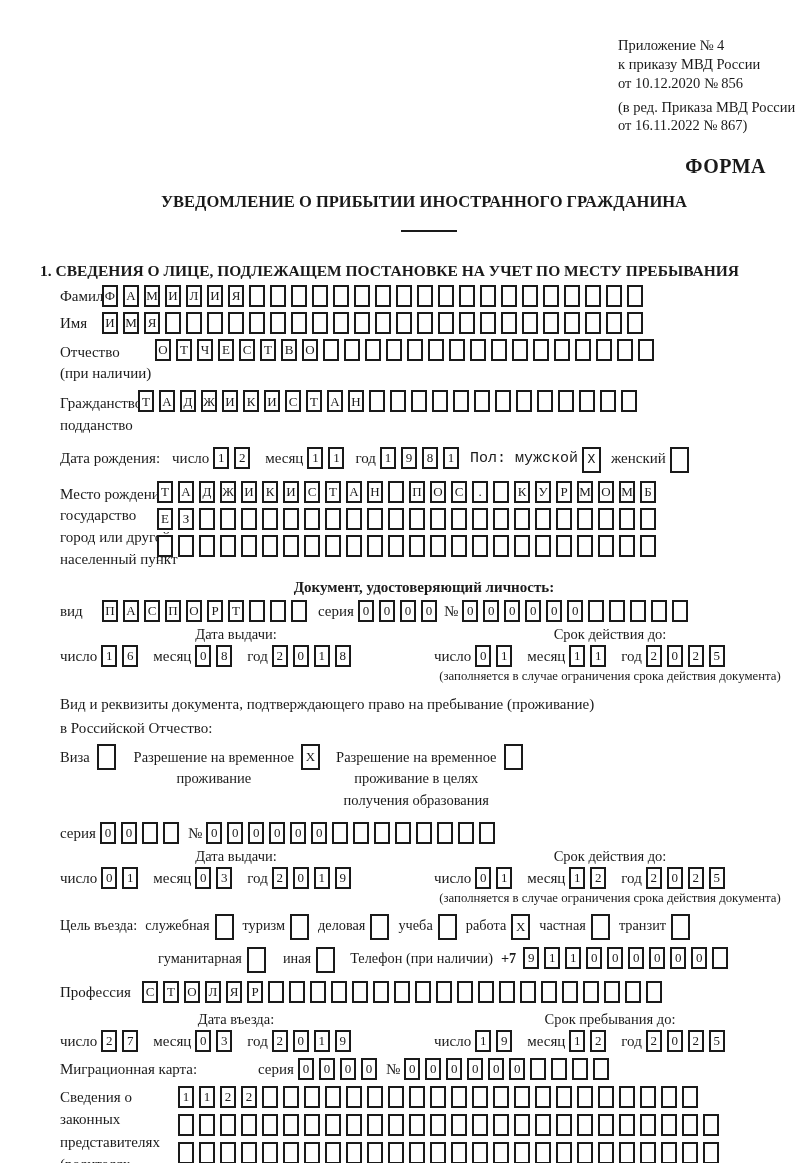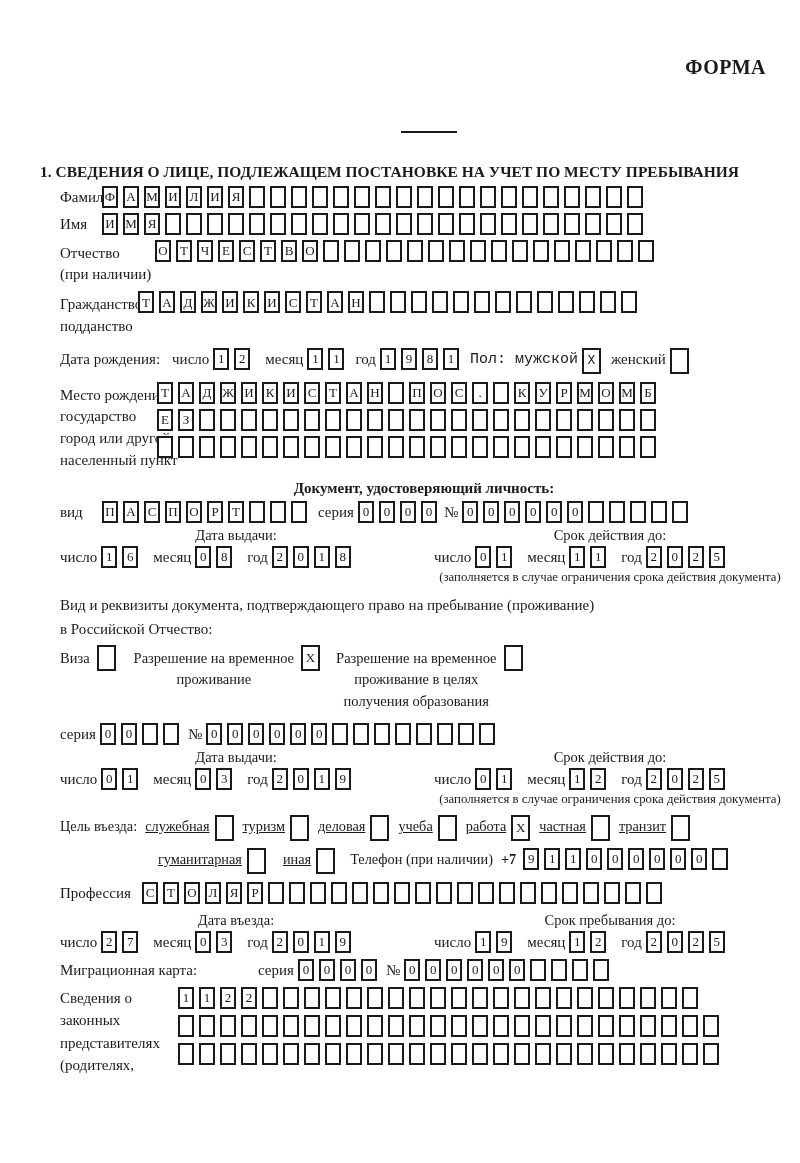--- a/index.html
+++ b/index.html
@@ -49,44 +49,52 @@
   .intro { margin-top: 8px; line-height: 1.6; }
   
   .res-options { display: flex; align-items: flex-start; margin-top: 4px; }
   .res-opt { display: flex; align-items: flex-start; font-size: 14.5px; }
   .res-opt .opt-label { padding-top: 3px; margin-right: 7px; }
   .res-opt .opt-label .ln { display: block; text-align: center; line-height: 1.5; }
   
   .purpose-row { display: flex; align-items: flex-start; margin-top: 8px; font-size: 14.3px; }
   .purpose-row .p-lab { padding-top: 3px; margin-right: 8px; white-space: nowrap; }
   .p-opt { display: inline-flex; align-items: flex-start; margin-right: 9px; }
-  .p-opt .p-name { padding-top: 3px; margin-right: 5px; white-space: nowrap; text-decoration: underline; }
+  .p-opt .p-name { padding-top: 3px; margin-right: 5px; white-space: nowrap; }
   .phone-row { display: flex; align-items: flex-start; margin-top: 7px; font-size: 14.3px; }
   .phone-row .indent { width: 98px; }
   .phone-lbl { padding-top: 3px; margin: 0 8px 0 6px; white-space: nowrap; }
   .phone-prefix { padding-top: 3px; margin-right: 7px; font-weight: bold; }
   
   .mig-row { display: flex; align-items: flex-start; margin-top: 6px; }
   .mig-row .lab { width: 168px; padding-top: 3px; }
   
   .rep-block { display: flex; align-items: flex-start; margin-top: 6px; }
   .rep-lab { width: 118px; flex: 0 0 auto; }
   .rep-lab .ln { display: block; line-height: 1.5; }
   .rep-rows .boxes { display: flex; margin-bottom: 6px; }
   .nowrap { white-space: nowrap; }
 </style>
 </head>
 <body>
 
 <div class="page">
 
+  <div class="ref-block">
+    <div class="ref-line">Приложение № 4</div>
+    <div class="ref-line">к приказу МВД России</div>
+    <div class="ref-line">от 10.12.2020 № 856</div>
+    <div class="ref-gap"></div>
+    <div class="ref-line">(в ред. Приказа МВД России</div>
+    <div class="ref-line">от 16.11.2022 № 867)</div>
+  </div>
   <div class="forma">ФОРМА</div>
 
   <div class="title">
-    <br>
+    <span>УВЕДОМЛЕНИЕ О ПРИБЫТИИ ИНОСТРАННОГО ГРАЖДАНИНА</span><br>
     <span class="title-underline"></span>
   </div>
 
   <div class="section-heading">1. СВЕДЕНИЯ О ЛИЦЕ, ПОДЛЕЖАЩЕМ ПОСТАНОВКЕ НА УЧЕТ ПО МЕСТУ ПРЕБЫВАНИЯ</div>
 
   <div class="row">
     <div class="lab w42">Фамилия</div>
     <div class="boxes">
         <span class="box">Ф</span>
         <span class="box">А</span>

